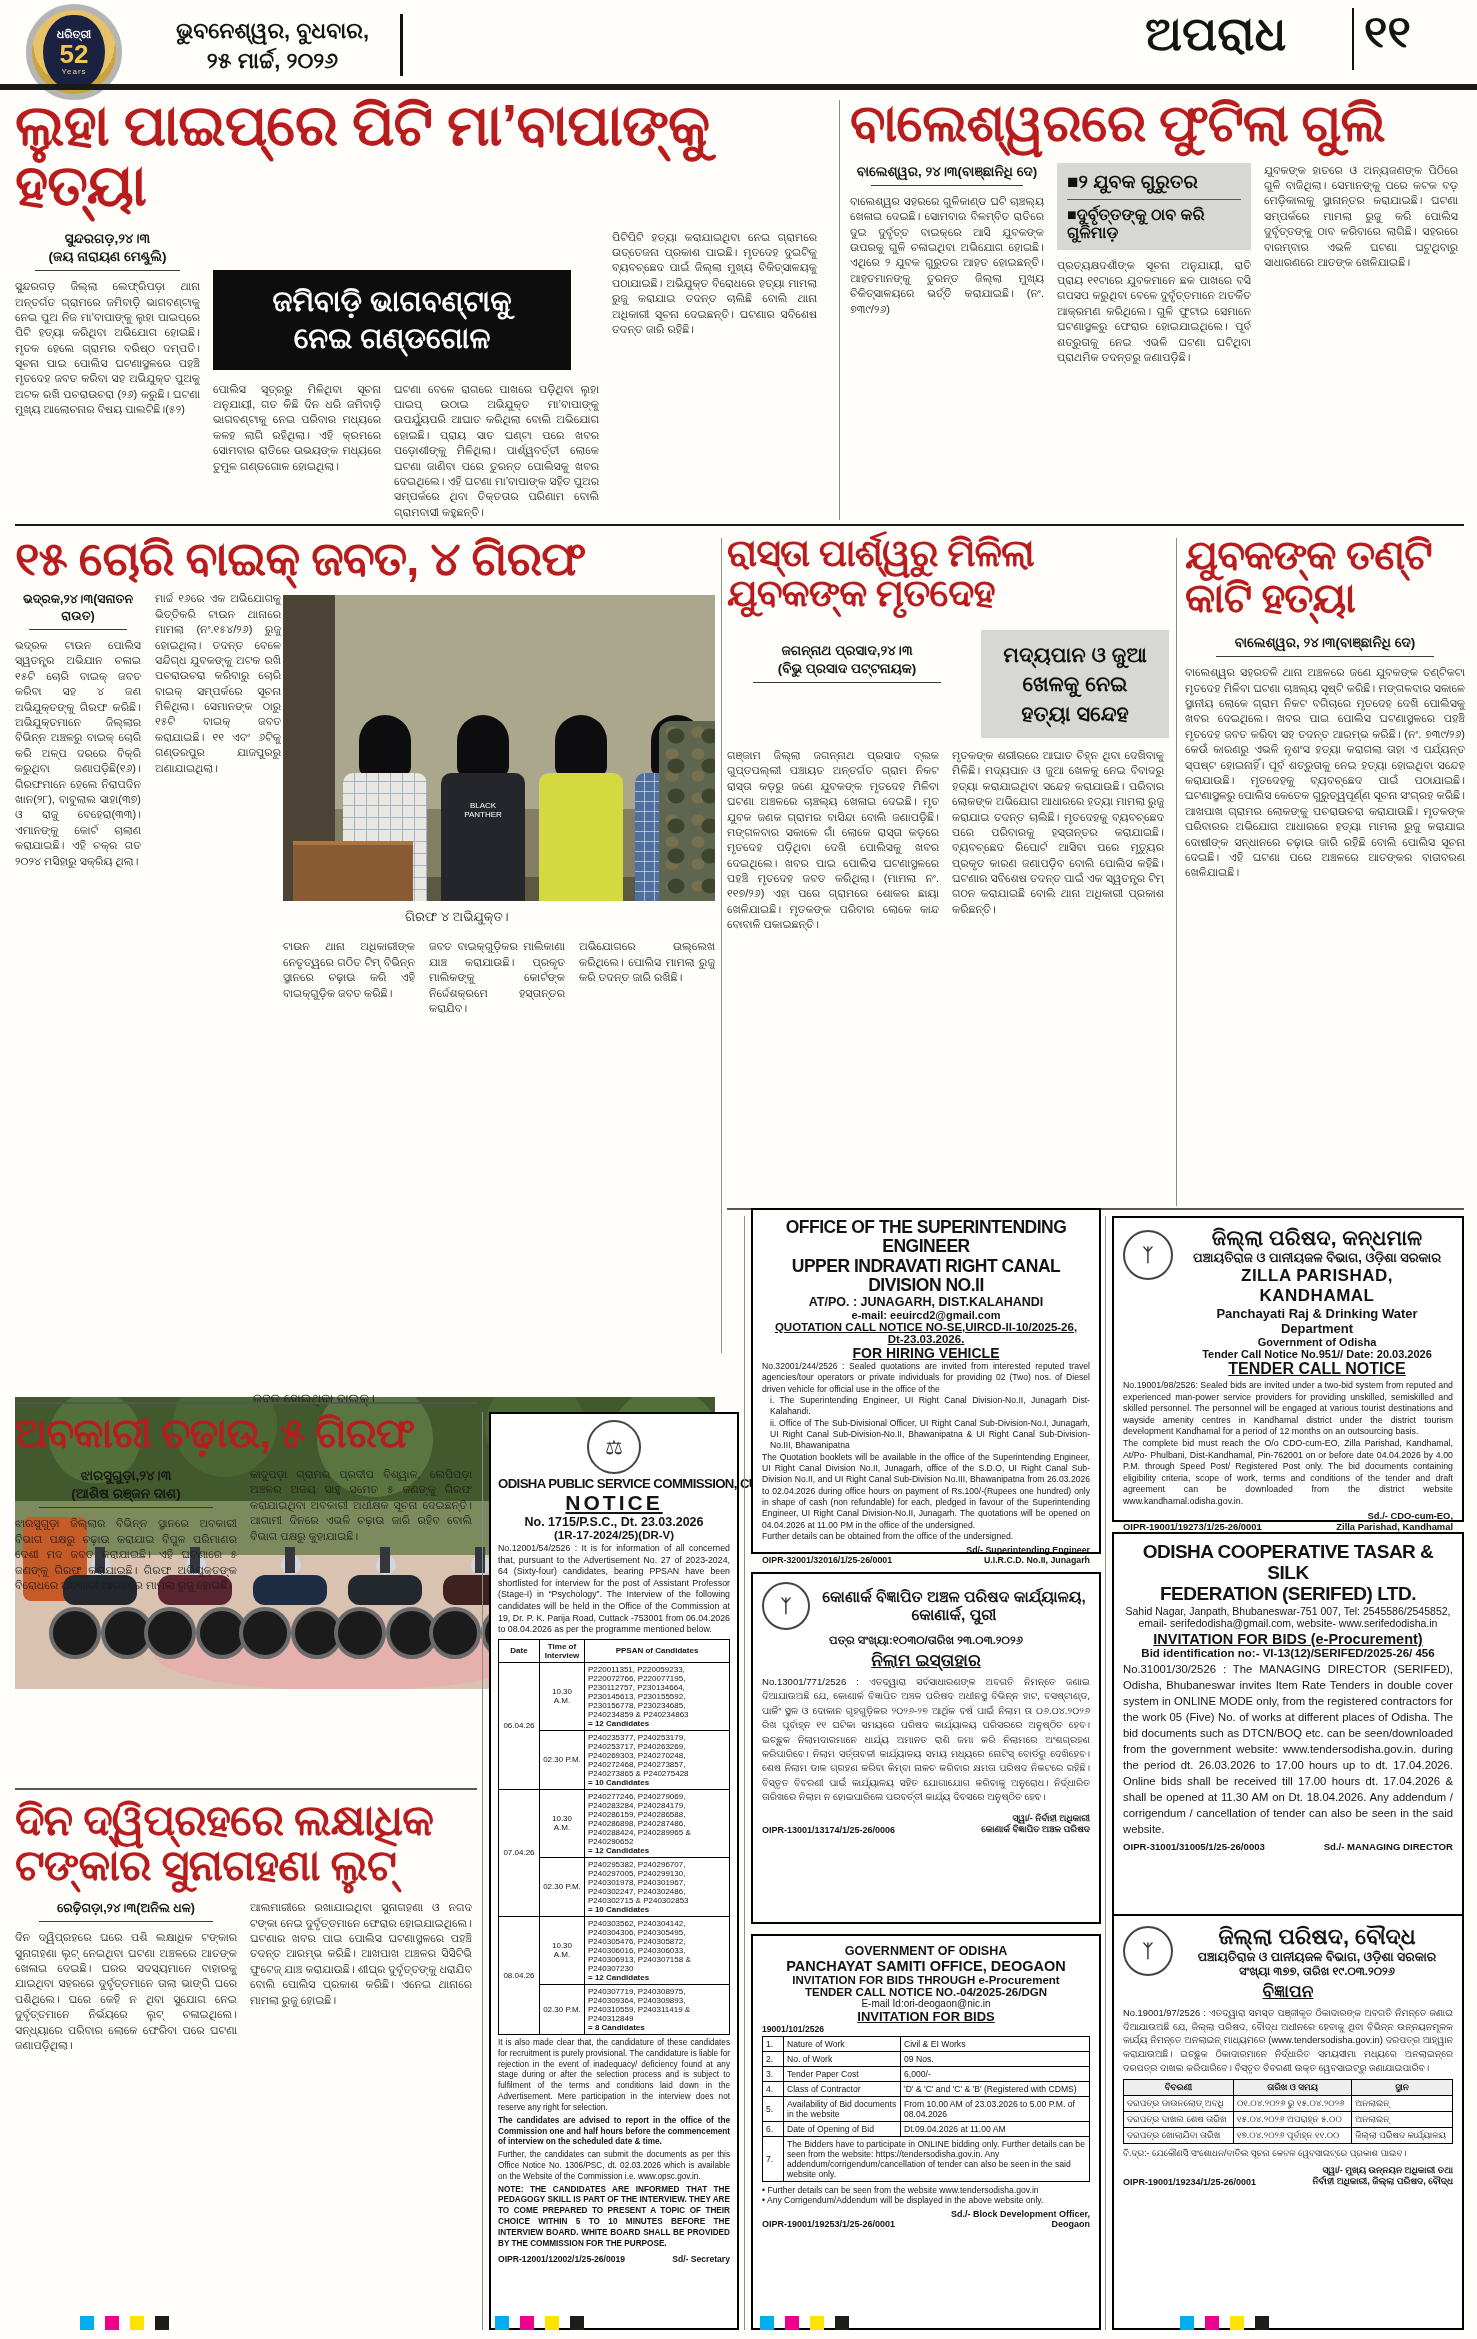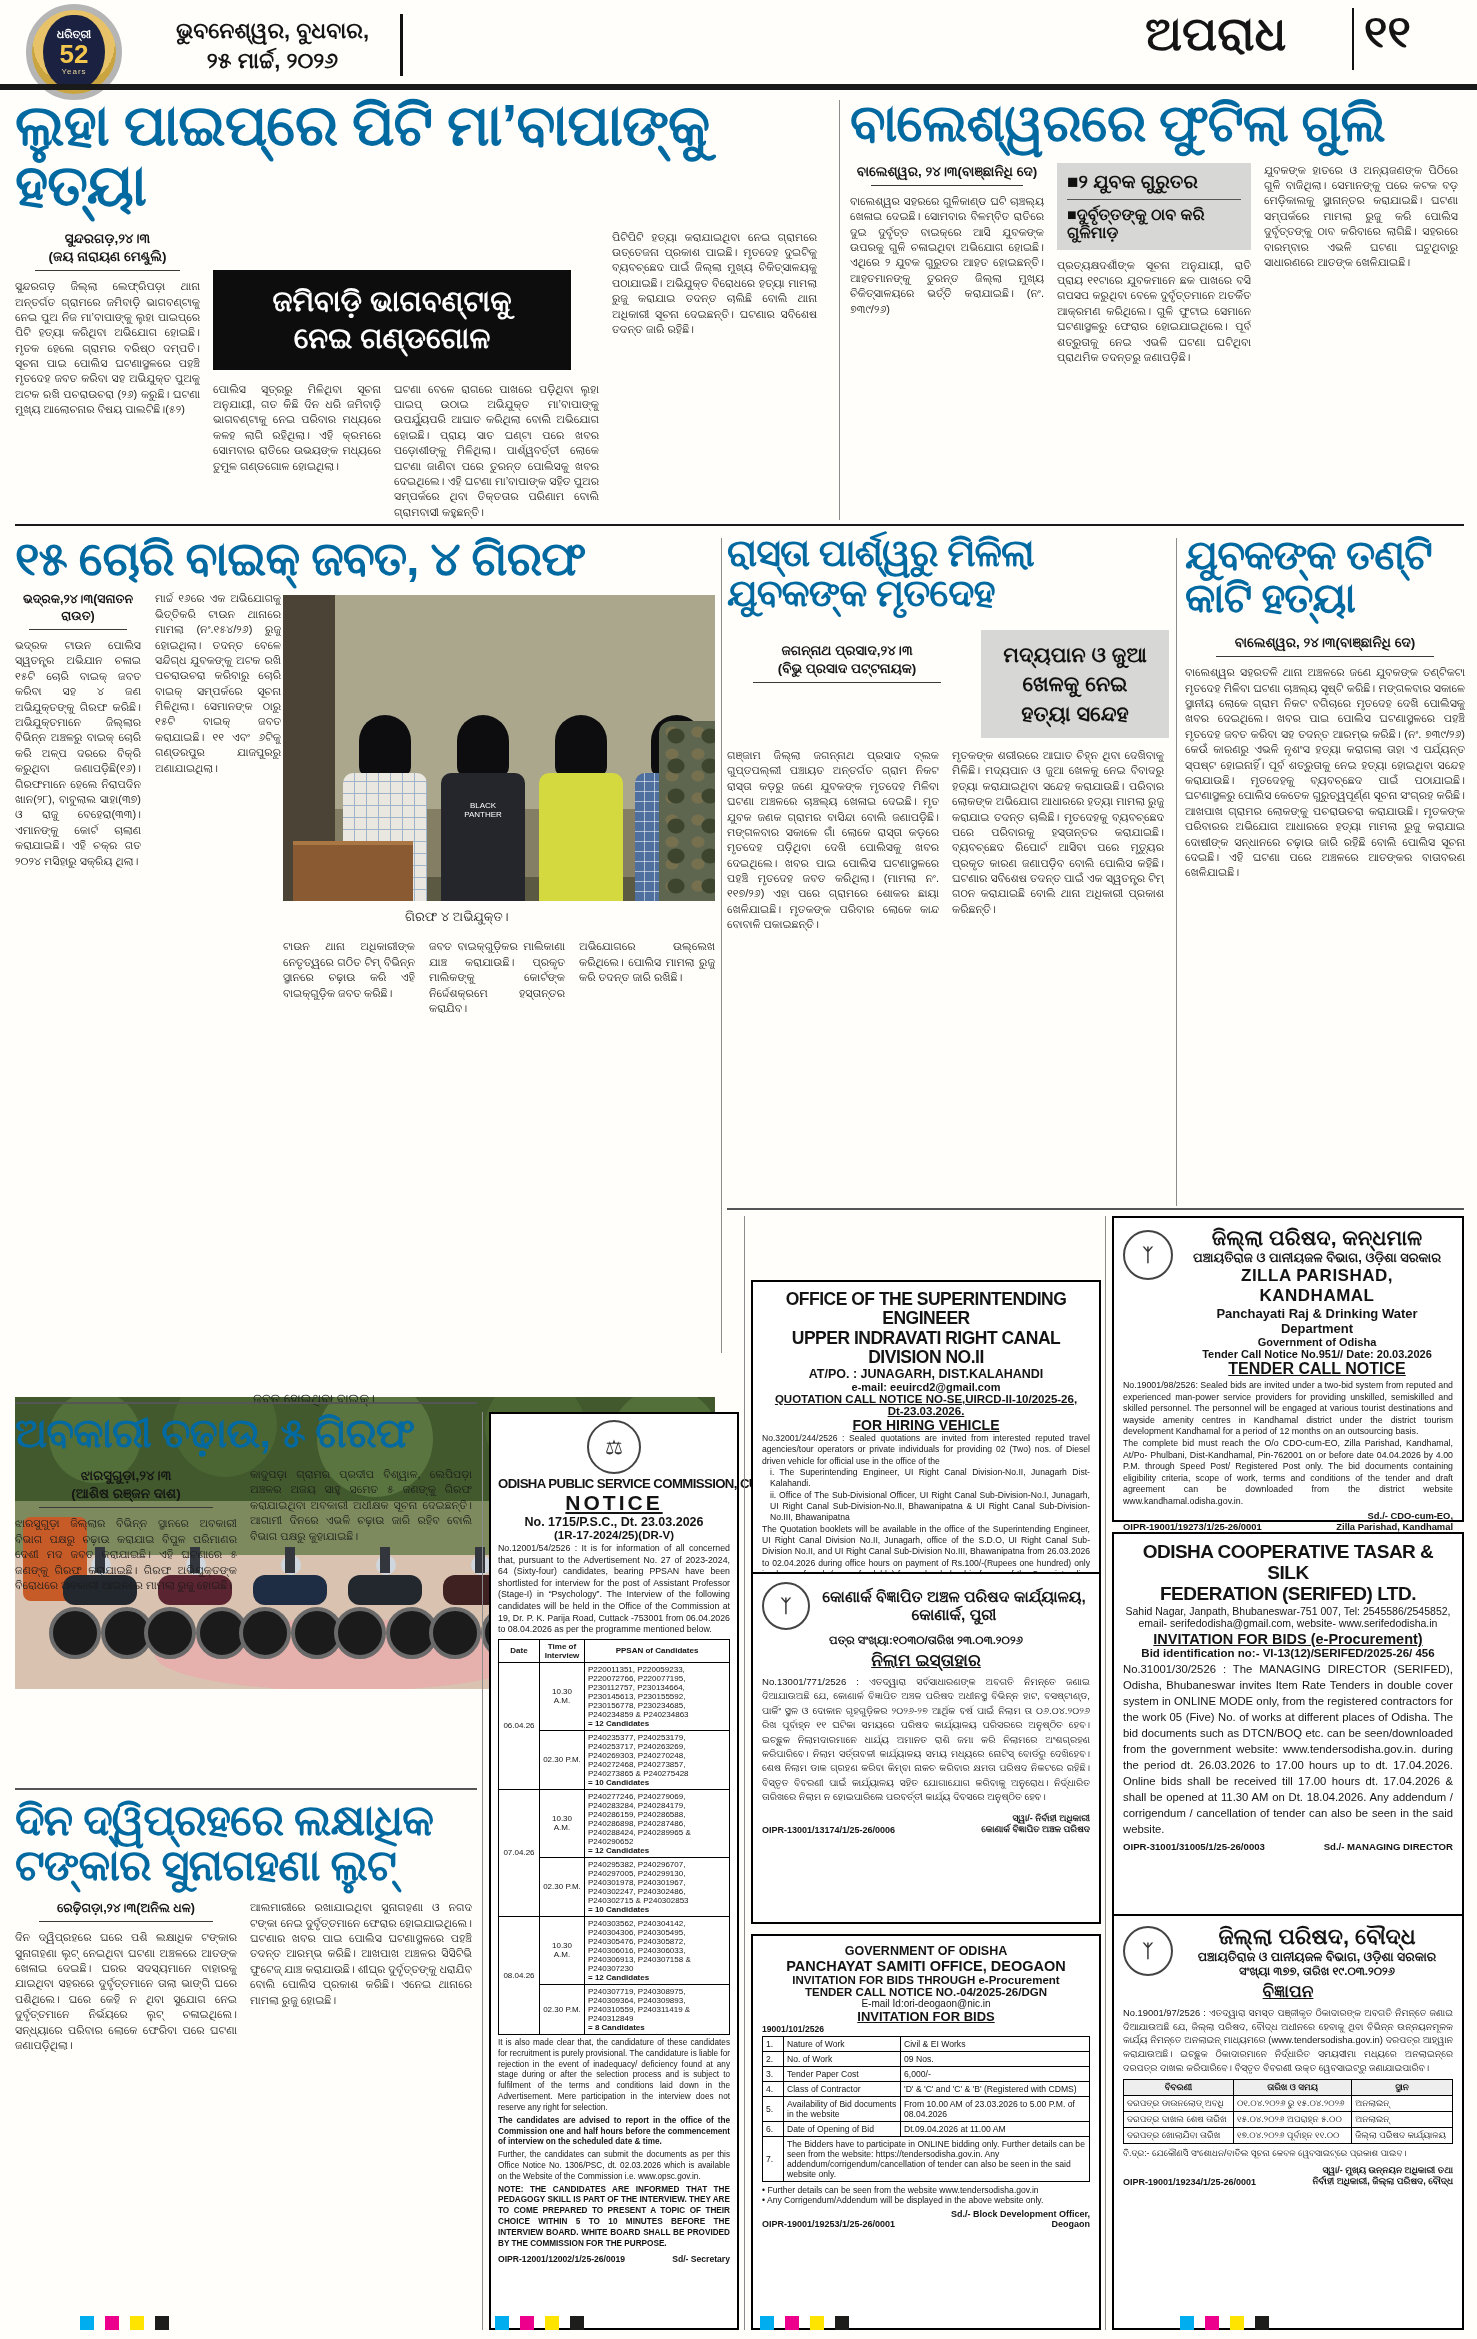--- a/index.html
+++ b/index.html
@@ -1,19 +1,19 @@
 <!DOCTYPE html>
 <html><head>
 <meta charset="utf-8">
 <style>
   html,body{margin:0;padding:0;background:#e8e8e8;}
   #page{position:relative;width:1477px;height:2339px;background:#fffefb;margin:0 auto;
         font-family:"Liberation Sans","DejaVu Sans",sans-serif;color:#141414;overflow:hidden;}
   .abs{position:absolute;}
-  .hl{font-weight:800;color:#0369a1;line-height:1.05;letter-spacing:-1px;}
+  .hl{font-weight:800;color:#b91c1c;line-height:1.05;letter-spacing:-1px;}
   .byl{font-weight:700;text-align:center;font-size:13.5px;line-height:1.35;}
   .byl-rule{border-bottom:1.6px solid #3a3a3a;width:78%;margin:4px auto 8px;}
   .bc{font-size:11px;line-height:1.4;text-align:justify;color:#1c1c1c;overflow:hidden;}
   .cols{display:flex;gap:13px;}
   .blackbox{background:#0d0d0d;color:#fff;font-weight:800;text-align:center;
             display:flex;flex-direction:column;justify-content:center;line-height:1.25;}
   .graybox{background:#d7d7d5;font-weight:800;color:#111;}
   .vrule{background:#8c8c8c;width:1px;}
   .hrule{background:#1a1a1a;}
   .notice{border:2px solid #000;background:#fff;box-sizing:border-box;padding:8px 9px;}
@@ -318,21 +318,21 @@
     <div class="nt-body nt-b" style="font-size:8.2px;margin-top:2px;">The candidates are advised to report in the office of the Commission one and half hours before the commencement of interview on the scheduled date &amp; time.</div>
     <div class="nt-body" style="font-size:8.2px;margin-top:2px;">Further, the candidates can submit the documents as per this Office Notice No. 1306/PSC, dt. 02.03.2026 which is available on the Website of the Commission i.e. www.opsc.gov.in.</div>
     <div class="nt-body nt-b" style="font-size:8.2px;margin-top:2px;">NOTE: THE CANDIDATES ARE INFORMED THAT THE PEDAGOGY SKILL IS PART OF THE INTERVIEW. THEY ARE TO COME PREPARED TO PRESENT A TOPIC OF THEIR CHOICE WITHIN 5 TO 10 MINUTES BEFORE THE INTERVIEW BOARD. WHITE BOARD SHALL BE PROVIDED BY THE COMMISSION FOR THE PURPOSE.</div>
     <div style="display:flex;justify-content:space-between;margin-top:4px;font-size:8.6px;">
       <span class="nt-b">OIPR-12001/12002/1/25-26/0019</span>
       <span class="nt-b">Sd/- Secretary</span>
     </div>
   </div>
 
   <div class="abs vrule" style="left:744px;top:1216px;height:1114px;"></div>
-  <div class="abs notice" style="left:751px;top:1280px;width:350px;height:346px;">
+  <div class="abs notice" style="left:751px;top:1208px;width:350px;height:346px;">
     <div class="nt-center">
       <div class="nt-b" style="font-size:17.5px;letter-spacing:-0.5px;line-height:1.1;">OFFICE OF THE SUPERINTENDING ENGINEER</div>
       <div class="nt-b" style="font-size:17.5px;letter-spacing:-0.5px;line-height:1.1;">UPPER INDRAVATI RIGHT CANAL DIVISION NO.II</div>
       <div class="nt-b" style="font-size:12.5px;">AT/PO. : JUNAGARH, DIST.KALAHANDI</div>
       <div class="nt-b" style="font-size:11px;">e-mail: eeuircd2@gmail.com</div>
       <div class="nt-b nt-u" style="font-size:11.5px;">QUOTATION CALL NOTICE NO-SE,UIRCD-II-10/2025-26,</div>
       <div class="nt-b nt-u" style="font-size:11.5px;">Dt-23.03.2026.</div>
       <div class="nt-b nt-u" style="font-size:14px;">FOR HIRING VEHICLE</div>
     </div>
     <div class="nt-body" style="font-size:8.6px;">No.32001/244/2526 : Sealed quotations are invited from interested reputed travel agencies/tour operators or private individuals for providing 02 (Two) nos. of Diesel driven vehicle for official use in the office of the</div>

